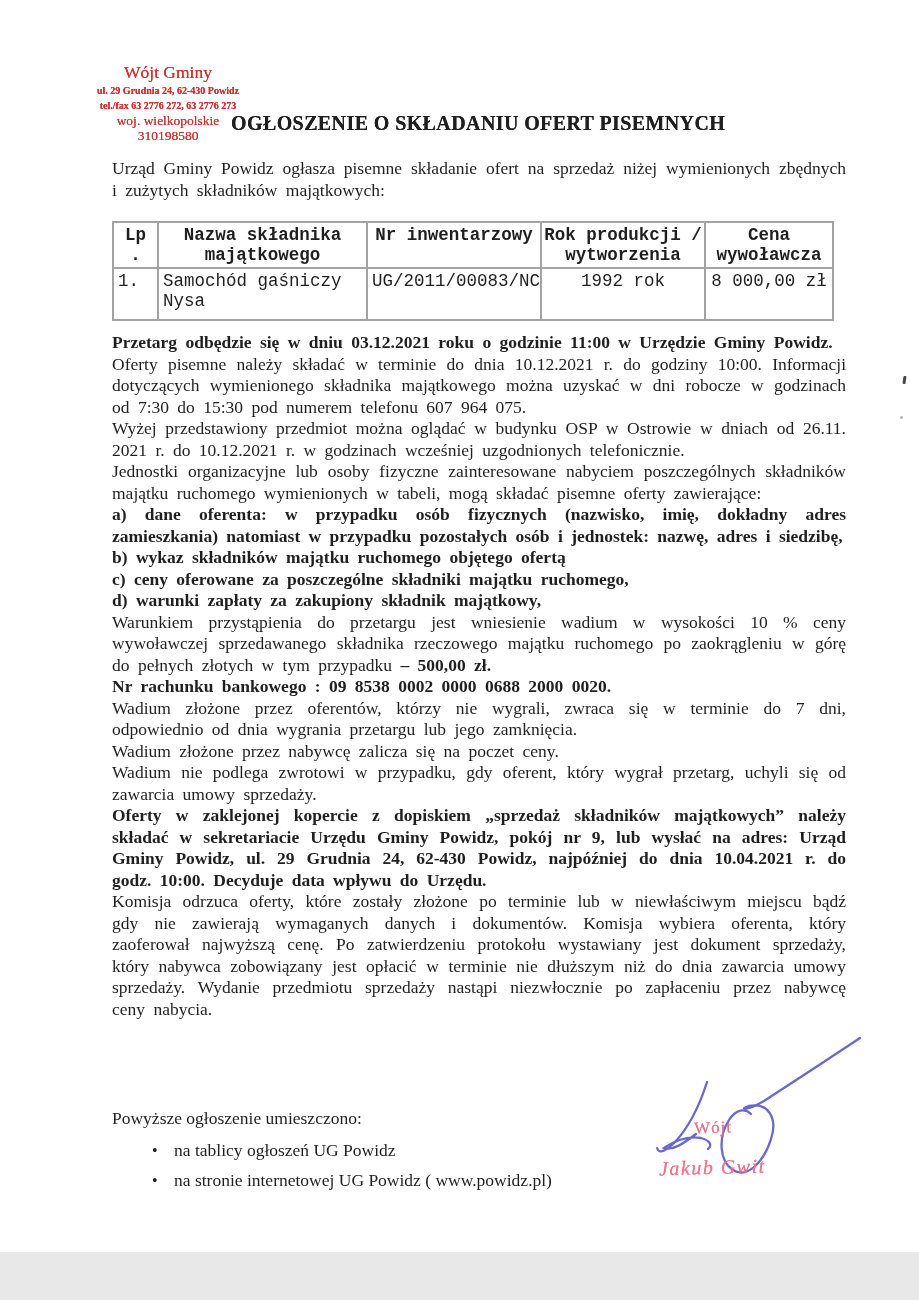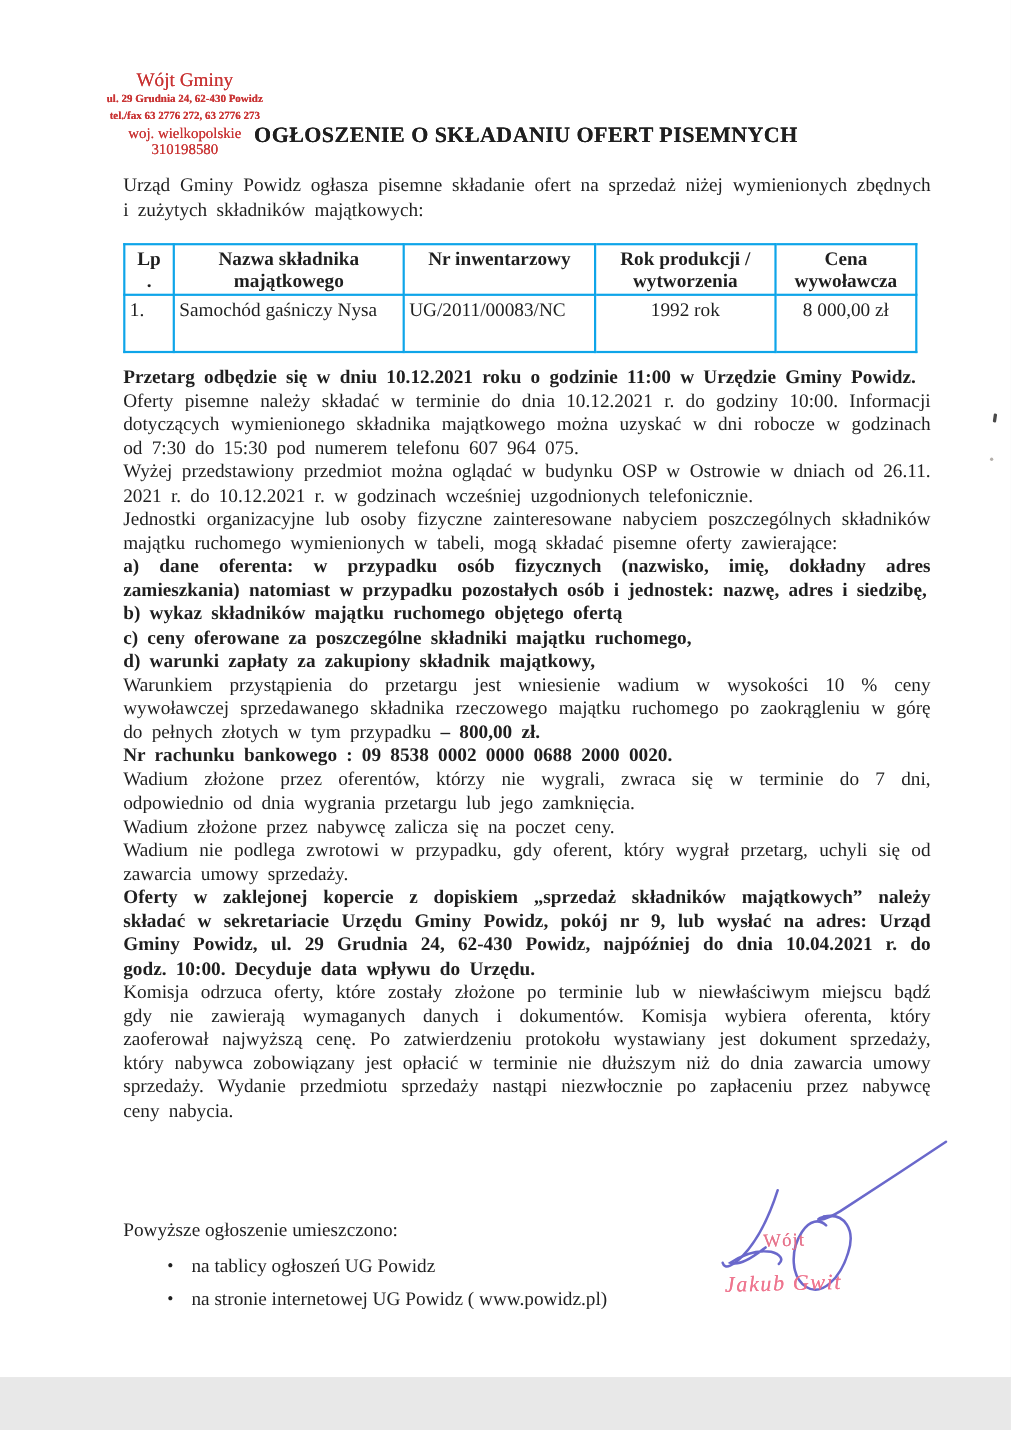--- a/index.html
+++ b/index.html
@@ -28,21 +28,21 @@
   .intro{
     position:absolute;left:112px;top:158px;width:734px;
     font-size:17.5px;line-height:21.5px;text-align:justify;word-spacing:4px;
   }
   
   table.assets{
     position:absolute;left:112px;top:221px;width:720px;
     border-collapse:collapse;table-layout:fixed;
     font-size:17.5px;
   }
-  table.assets th,table.assets td{border:2px solid #0ea5e9;}
+  table.assets th,table.assets td{border:2px solid #a3a3a3;font-family:Liberation Mono, monospace;}
   table.assets th{
     font-weight:bold;line-height:20px;padding:2px 2px;vertical-align:top;text-align:center;
   }
   th.lp{white-space:pre-line;text-align:left;padding-left:7px;}
   table.assets td{height:46px;vertical-align:top;padding:2px 4px;line-height:20px;}
   td.c{text-align:center;}
   td.l{text-align:left;padding-left:9px;}
   
   .bodytext{
     position:absolute;left:112px;top:332px;width:734px;
@@ -114,29 +114,29 @@
         <td class="l">1.</td>
         <td class="l">Samochód gaśniczy Nysa</td>
         <td class="l">UG/2011/00083/NC</td>
         <td class="c">1992 rok</td>
         <td class="c">8 000,00 zł</td>
       </tr>
     </tbody>
   </table>
 
   <div class="bodytext">
-    <p class="b">Przetarg odbędzie się w dniu 10.12.2021 roku o godzinie 11:00 w Urzędzie Gminy Powidz.</p>
+    <p class="b">Przetarg odbędzie się w dniu 03.12.2021 roku o godzinie 11:00 w Urzędzie Gminy Powidz.</p>
     <p>Oferty pisemne należy składać w terminie do dnia 10.12.2021 r. do godziny 10:00. Informacji dotyczących wymienionego składnika majątkowego można uzyskać w dni robocze w godzinach od 7:30 do 15:30 pod numerem telefonu 607 964 075.</p>
     <p>Wyżej przedstawiony przedmiot można oglądać w budynku OSP w Ostrowie w dniach od 26.11. 2021 r. do 10.12.2021 r. w godzinach wcześniej uzgodnionych telefonicznie.</p>
     <p>Jednostki organizacyjne lub osoby fizyczne zainteresowane nabyciem poszczególnych składników majątku ruchomego wymienionych w tabeli, mogą składać pisemne oferty zawierające:</p>
     <p class="b">a) dane oferenta: w przypadku osób fizycznych (nazwisko, imię, dokładny adres zamieszkania) natomiast w przypadku pozostałych osób i jednostek: nazwę, adres i siedzibę,</p>
     <p class="b">b) wykaz składników majątku ruchomego objętego ofertą</p>
     <p class="b">c) ceny oferowane za poszczególne składniki majątku ruchomego,</p>
     <p class="b">d) warunki zapłaty za zakupiony składnik majątkowy,</p>
-    <p><span>Warunkiem przystąpienia do przetargu jest wniesienie wadium w wysokości 10 % ceny wywoławczej sprzedawanego składnika rzeczowego majątku ruchomego po zaokrągleniu w górę do pełnych złotych w tym przypadku </span><span class="b">– 800,00 zł.</span></p>
+    <p><span>Warunkiem przystąpienia do przetargu jest wniesienie wadium w wysokości 10 % ceny wywoławczej sprzedawanego składnika rzeczowego majątku ruchomego po zaokrągleniu w górę do pełnych złotych w tym przypadku </span><span class="b">– 500,00 zł.</span></p>
     <p class="b">Nr rachunku bankowego : 09 8538 0002 0000 0688 2000 0020.</p>
     <p>Wadium złożone przez oferentów, którzy nie wygrali, zwraca się w terminie do 7 dni, odpowiednio od dnia wygrania przetargu lub jego zamknięcia.</p>
     <p>Wadium złożone przez nabywcę zalicza się na poczet ceny.</p>
     <p>Wadium nie podlega zwrotowi w przypadku, gdy oferent, który wygrał przetarg, uchyli się od zawarcia umowy sprzedaży.</p>
     <p class="b">Oferty w zaklejonej kopercie z dopiskiem „sprzedaż składników majątkowych” należy składać w sekretariacie Urzędu Gminy Powidz, pokój nr 9, lub wysłać na adres: Urząd Gminy Powidz, ul. 29 Grudnia 24, 62-430 Powidz, najpóźniej do dnia 10.04.2021 r. do godz. 10:00.  Decyduje data wpływu do Urzędu.</p>
     <p>Komisja odrzuca oferty, które zostały złożone po terminie lub w niewłaściwym miejscu bądź gdy nie zawierają wymaganych danych i dokumentów. Komisja wybiera oferenta, który zaoferował najwyższą cenę. Po zatwierdzeniu protokołu wystawiany jest dokument sprzedaży, który nabywca zobowiązany jest opłacić w terminie nie dłuższym niż do dnia zawarcia umowy sprzedaży. Wydanie przedmiotu sprzedaży nastąpi niezwłocznie po zapłaceniu przez nabywcę ceny nabycia.</p>
   </div>
 
   <div class="footer">
     <div>Powyższe ogłoszenie umieszczono:</div>

